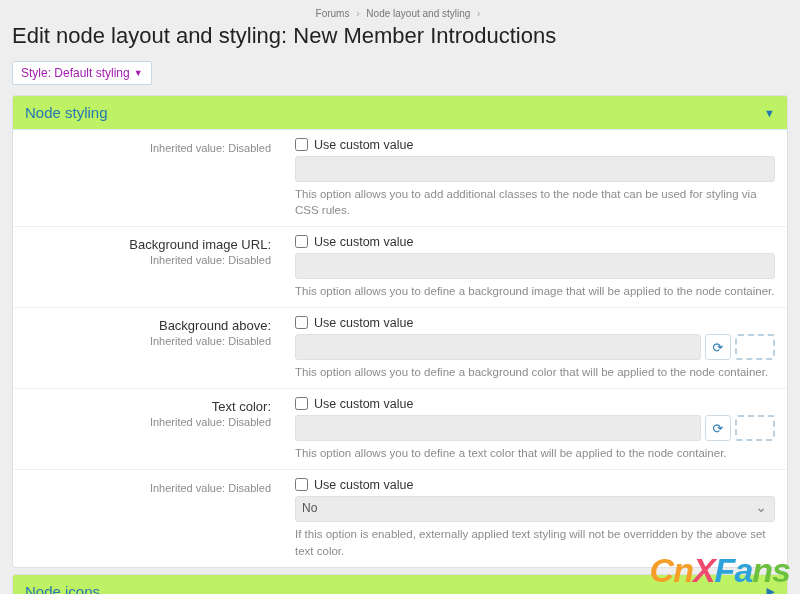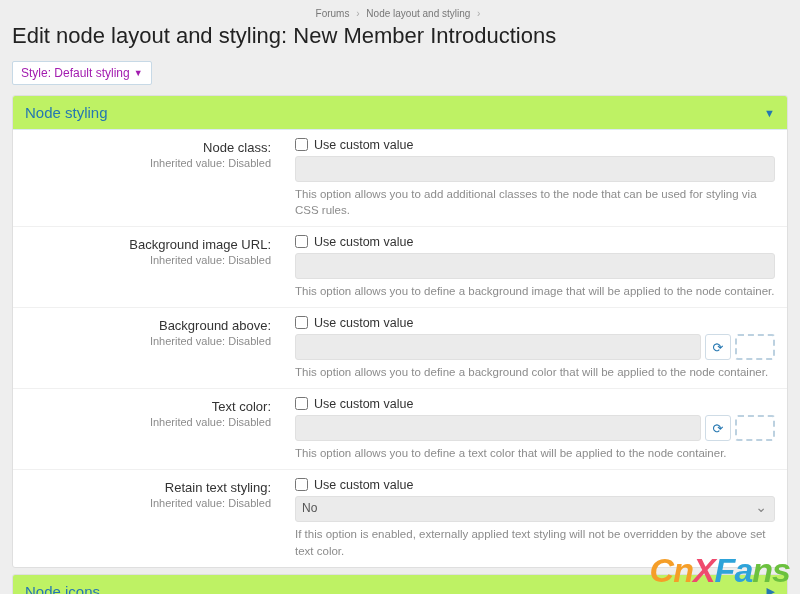--- a/index.html
+++ b/index.html
@@ -60,21 +60,20 @@
 </button>
 
 <div class="block">
   <div class="block-header">
     <span>Node styling</span>
     <span class="toggle">▼</span>
   </div>
 
   <div class="form-row">
     <div class="form-label-col">
-      <div class="form-label">Node class:</div>
       <div class="form-sub">Inherited value: Disabled</div>
     </div>
     <div class="form-input-col">
       <div class="cb-row">
         <input type="checkbox" style="">
         <label>Use custom value</label>
       </div>
       <input class="text-input" type="text" disabled="" style="">
       <div class="help-text">This option allows you to add additional classes to the node that can be used for styling via CSS rules.</div>
     </div>
@@ -132,21 +131,20 @@
             <span>⟳</span>
           </button>
         <button class="swatch"></button>
       </div>
       <div class="help-text">This option allows you to define a text color that will be applied to the node container.</div>
     </div>
   </div>
 
   <div class="form-row">
     <div class="form-label-col">
-      <div class="form-label">Retain text styling:</div>
       <div class="form-sub">Inherited value: Disabled</div>
     </div>
     <div class="form-input-col">
       <div class="cb-row">
         <input type="checkbox" style="">
         <label>Use custom value</label>
       </div>
       <div class="select-wrap">
         <div class="select-input">No</div>
       </div>

